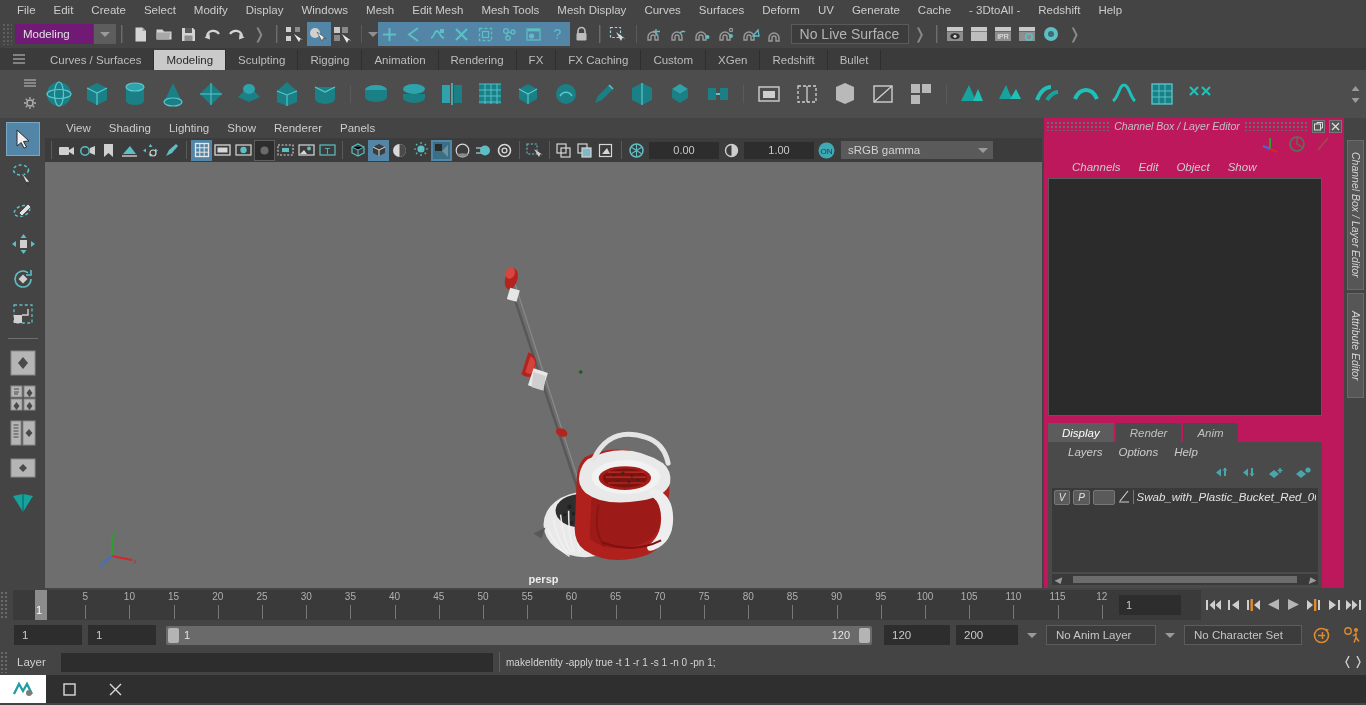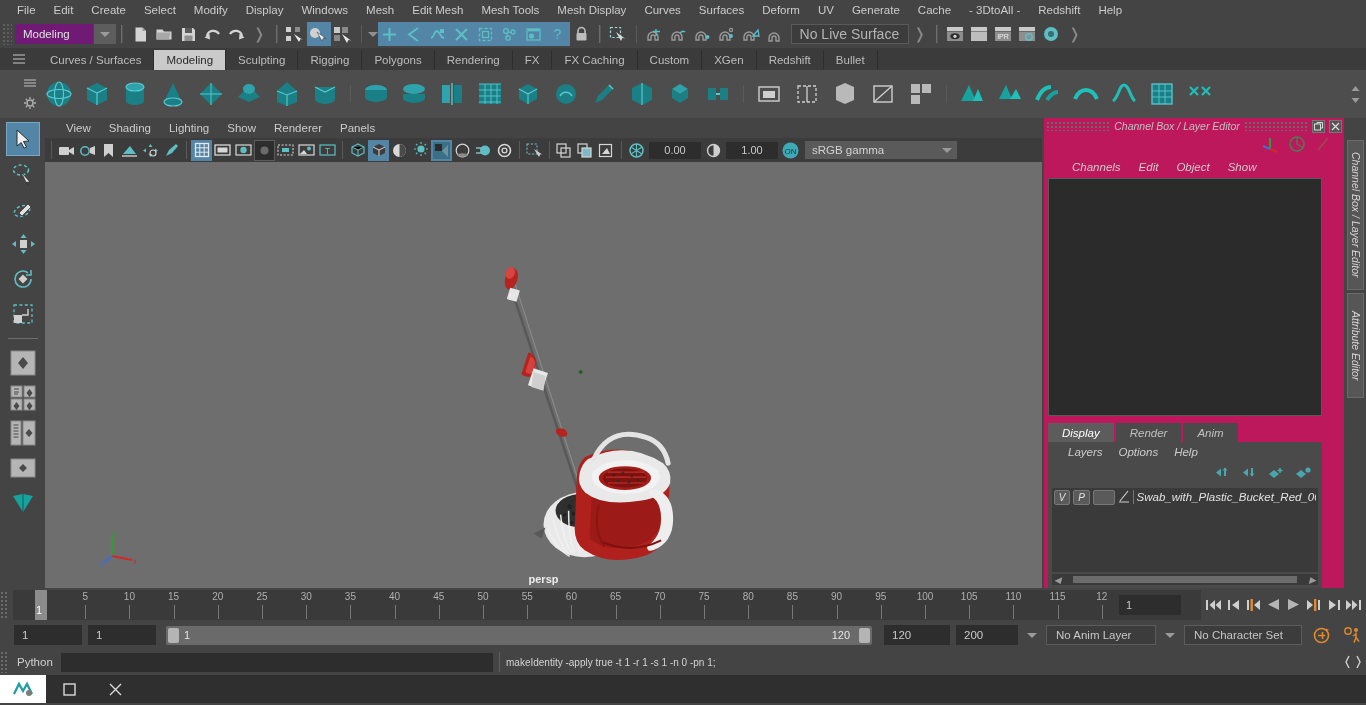--- a/index.html
+++ b/index.html
@@ -78,21 +78,21 @@
   .tb-divider { width: 30px; height: 1px; background: #6e6e6e; margin: 6px 0 6px 0; }
 
   
   .viewport-wrap { flex: 1 1 auto; display: flex; flex-direction: column; background: #444; padding: 0 2px 0 0; }
   .panelmenu { height: 20px; background: #444444; display: flex; align-items: center; padding-left: 12px; }
   .panelmenu .pmi { font-size: 11.5px; color: #cccccc; padding: 2px 9px; }
   .viewtoolbar { height: 24px; background: #3c3c3c; display: flex; align-items: center; padding-left: 4px; }
   .vb { width: 21px; height: 21px; display: flex; align-items: center; justify-content: center; }
   .vb.sel { background: #5285a6; }
   .vb.dk { background: #2d2d2d; border: 1px solid #5c5c5c; }
-  .numfield { width: 52px; height: 17px; background: #2d2d2d; color: #c9c9c9; font-size: 11px;
+  .numfield { width: 70px; height: 17px; background: #2d2d2d; color: #c9c9c9; font-size: 11px;
               display: flex; align-items: center; justify-content: center; margin: 0 2px; }
   .gammafield { width: 132px; height: 18px; background: #5a5a5a; color: #d2d2d2; font-size: 11.5px;
                 display: flex; align-items: center; padding-left: 7px; margin-left: 4px; }
   .gammaarrow { width: 20px; height: 18px; background: #5a5a5a; display: flex; align-items: center; justify-content: center; }
 
   .viewport { flex: 1 1 auto; background: #6e6e6e; position: relative; overflow: hidden; }
   .persp-label { position: absolute; bottom: 3px; left: 0; right: 0; text-align: center;
                  color: #ededed; font-size: 11px; font-weight: bold; }
   .axis-gizmo { position: absolute; left: 55px; bottom: 20px; width: 42px; height: 42px; }
 
@@ -413,21 +413,21 @@
     <div class="shelf-gear">
       <svg width="16" height="16" viewBox="0 0 16 16">
           <path d="M2 4h12M2 8h12M2 12h12" stroke="#9a9a9a" stroke-width="1.6"></path>
         </svg>
     </div>
     <div id="shelf-tabs" style="display:flex;align-items:flex-end">
         <div class="tab">Curves / Surfaces</div>
         <div class="tab active">Modeling</div>
         <div class="tab">Sculpting</div>
         <div class="tab">Rigging</div>
-        <div class="tab">Polygons</div>
+        <div class="tab">Animation</div>
         <div class="tab">Rendering</div>
         <div class="tab">FX</div>
         <div class="tab">FX Caching</div>
         <div class="tab">Custom</div>
         <div class="tab">XGen</div>
         <div class="tab">Redshift</div>
         <div class="tab">Bullet</div>
       </div>
   </div>
 
@@ -1267,21 +1267,21 @@
       <svg width="20" height="19" viewBox="0 0 20 19">
           <circle cx="5" cy="5" r="3.2" fill="none" stroke="#e08a2e" stroke-width="1.4"></circle>
           <circle cx="13" cy="4" r="2" fill="#e08a2e"></circle>
           <path d="M13 6.5v5l3 4M13 8l-3 2M13 11.5l-2 5" stroke="#e08a2e" stroke-width="1.5" fill="none"></path>
         </svg>
     </div>
   </div>
 
   <div class="cmdline">
     <div class="cmd-dots"></div>
-    <div class="cmd-label">Python</div>
+    <div class="cmd-label">Layer</div>
     <input class="cmd-input" style="color: rgb(212, 212, 212); font-size: 11px; padding-left: 6px; font-family: &quot;Liberation Sans&quot;, sans-serif;" value="">
     <div class="cmd-sep"></div>
     <div class="cmd-output">makeIdentity -apply true -t 1 -r 1 -s 1 -n 0 -pn 1;</div>
     <div style="width:26px;display:flex;align-items:center;justify-content:center">
       <svg width="16" height="16" viewBox="0 0 16 16">
           <path d="M4 2L1 8l3 6M12 2l3 6-3 6" stroke="#cfcfcf" stroke-width="1.4" fill="none"></path>
         </svg>
     </div>
   </div>
 

